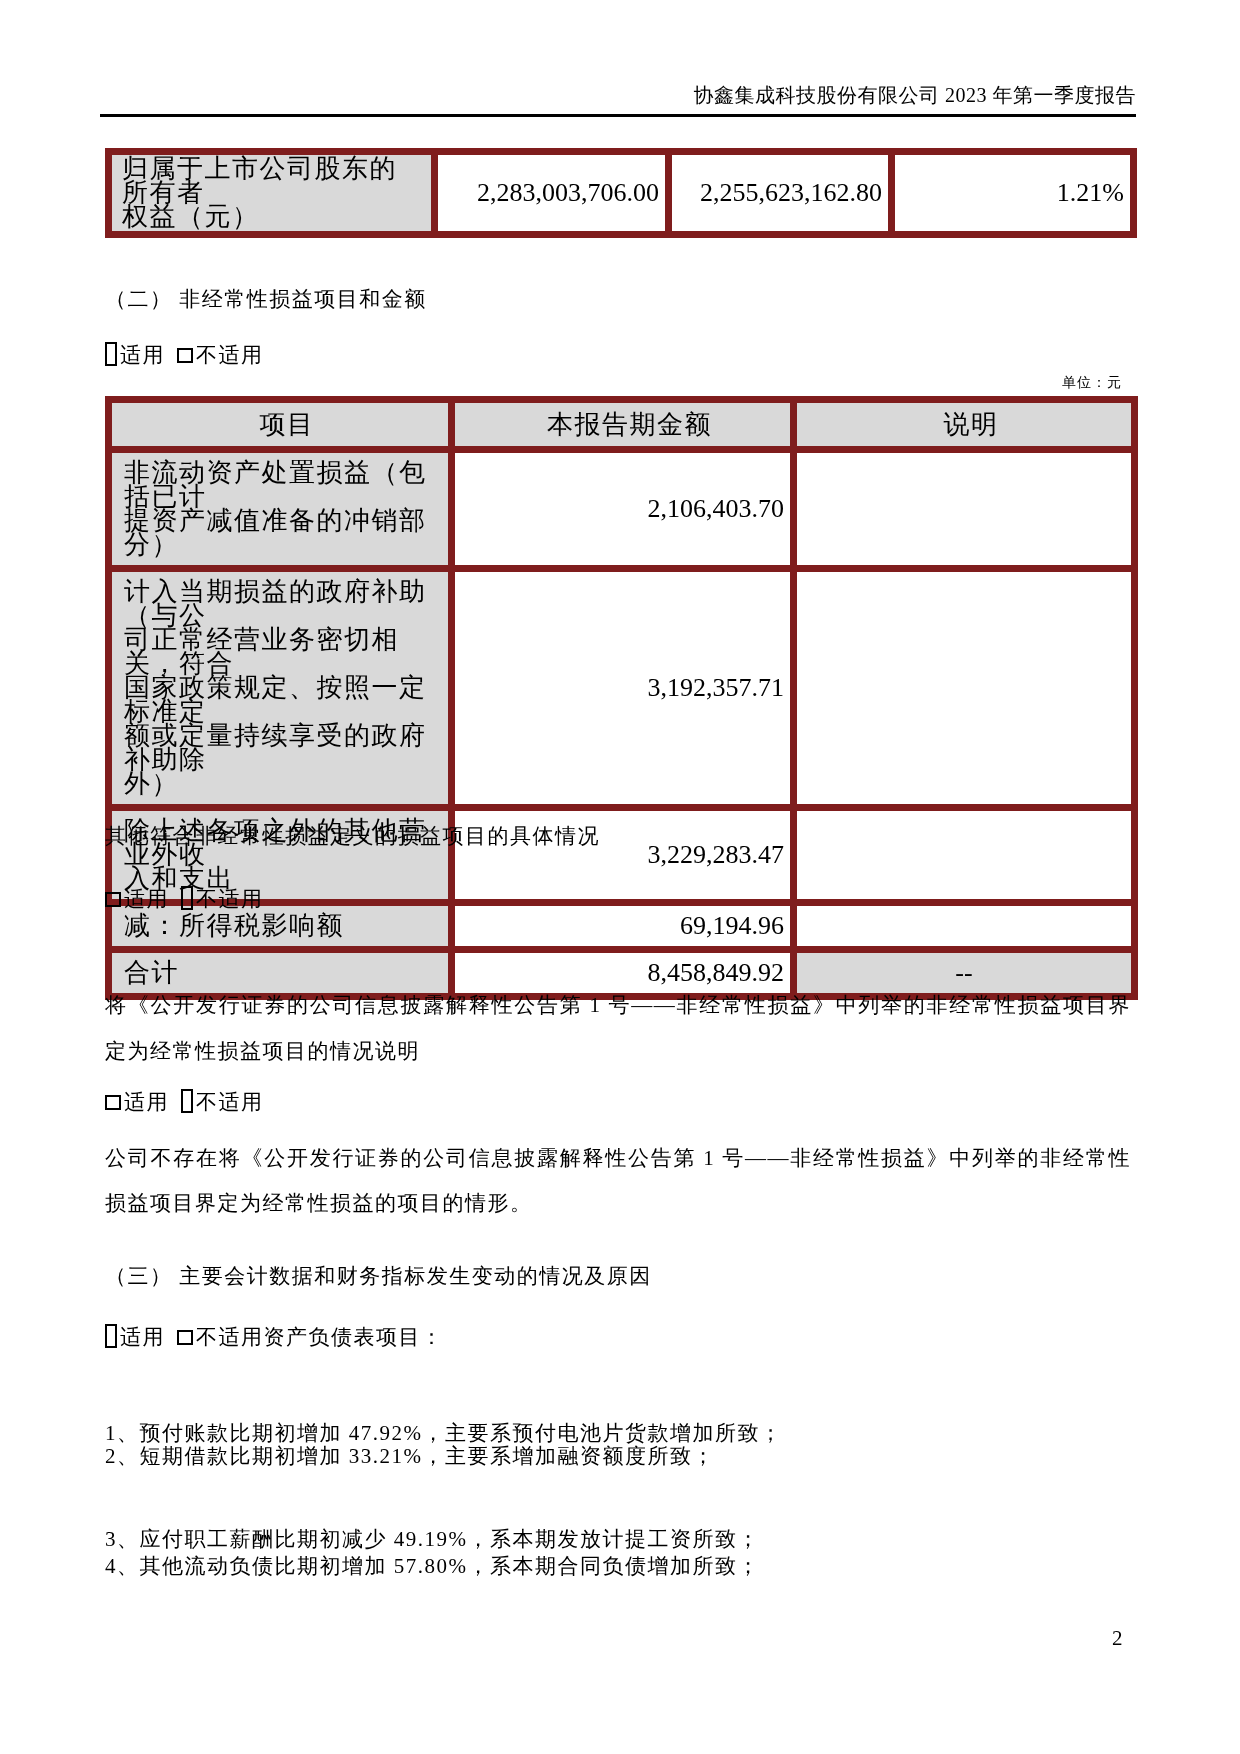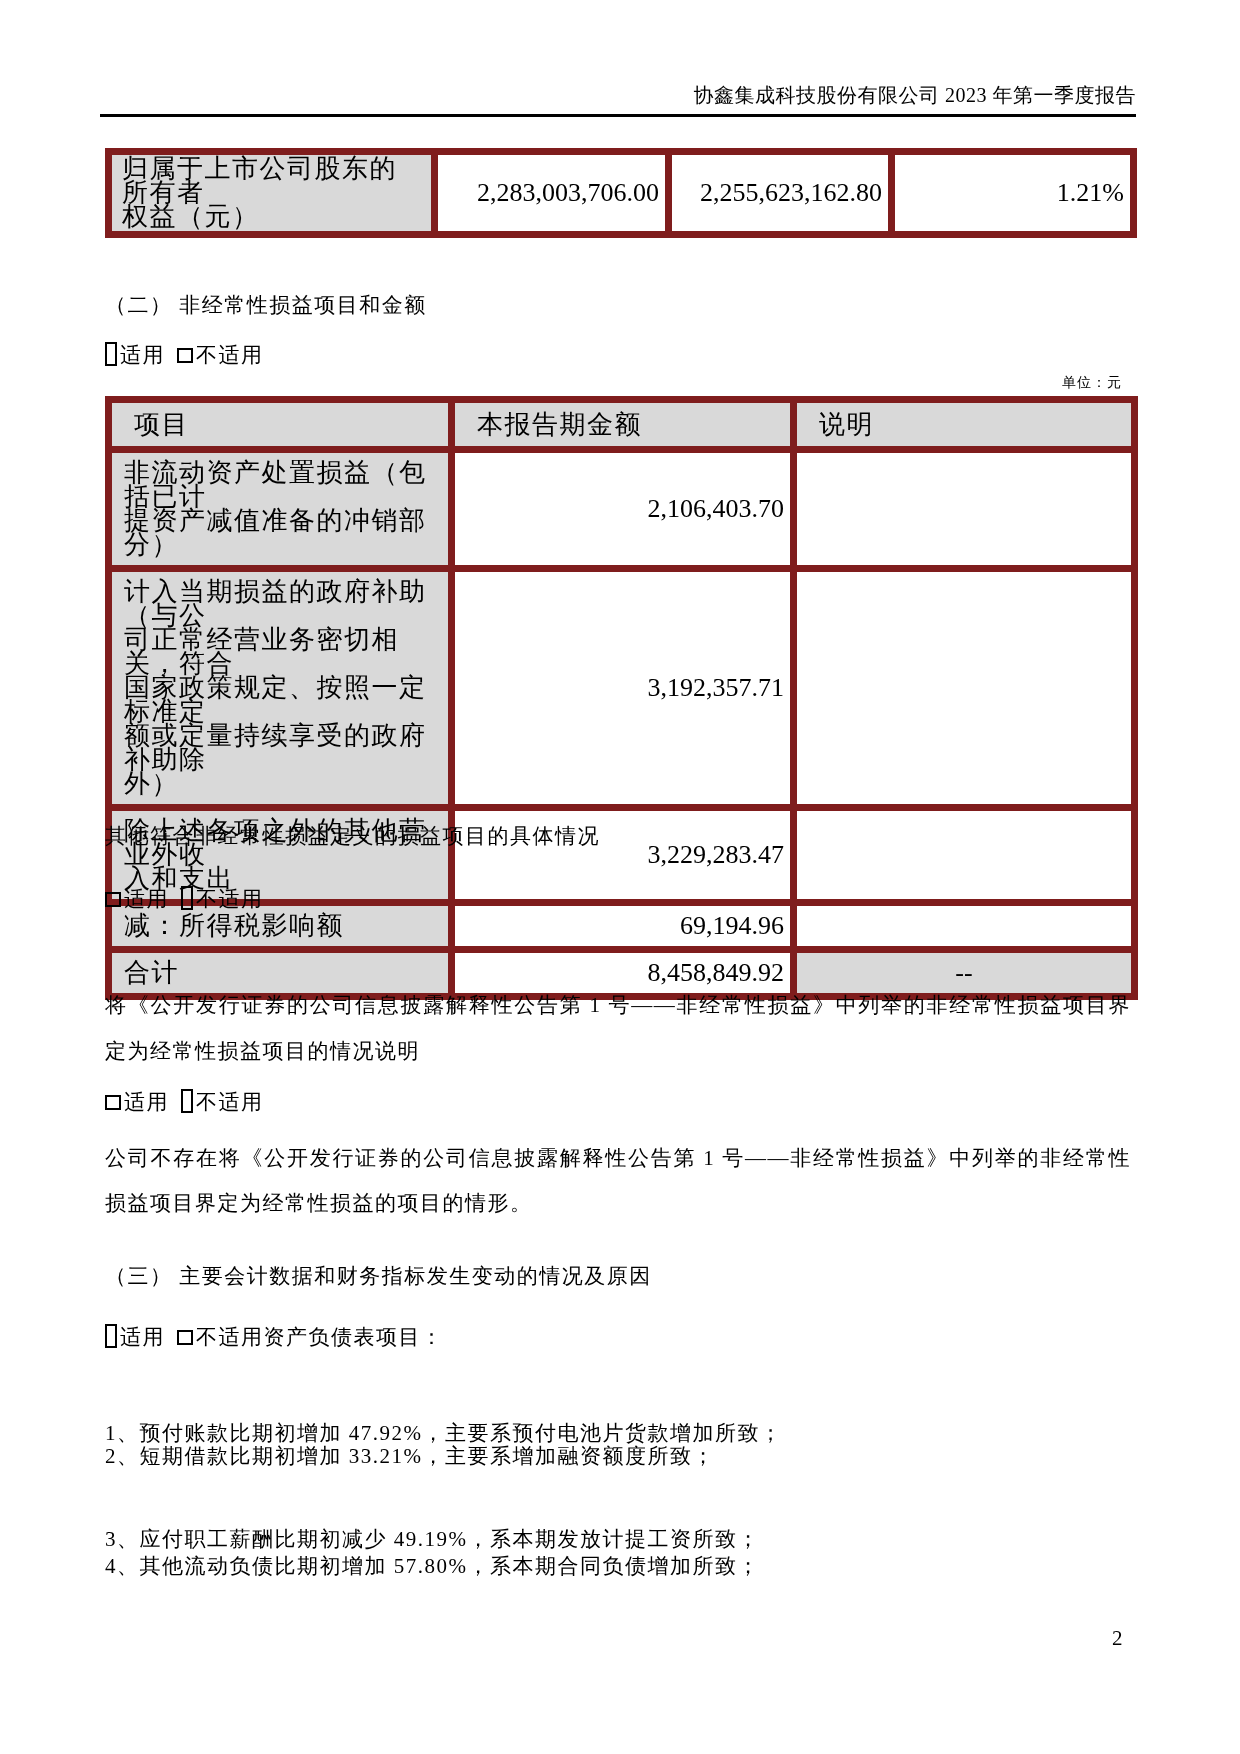--- a/index.html
+++ b/index.html
@@ -19,21 +19,21 @@
   .shaded { background:var(--shade,#d9d9d9); }
 
   
   .t1 { top:148px; }
   .t1 td { height:54px; }
   .t1 .lab { padding:2px 8px 2px 10px; letter-spacing:1.5px; line-height:24px; }
   .num { text-align:right; padding-right:6px; letter-spacing:0; }
 
   
   .t2 { top:396px; }
-  .t2 th { text-align:left; padding:4px 8px 4px 22px; letter-spacing:1.5px;font-family:Liberation Mono, monospace; }
+  .t2 th { text-align:center; padding:4px 8px 4px 22px; letter-spacing:1.5px;font-family:Liberation Mono, monospace; }
   .t2 thead th { border-bottom-width:4px; }
   .t2 .c1 { padding:8px 8px 8px 12px; letter-spacing:1.5px; line-height:24px; }
   .t2 .c3 { text-align:center; letter-spacing:0; }
 
   .line {
     position:absolute; left:105px; width:1026px;
     font-size:21px; letter-spacing:1.5px; line-height:26px; white-space:nowrap;
   }
   .just { white-space:normal; text-align:justify; text-align-last:justify; }
 
@@ -66,21 +66,21 @@
         <div>归属于上市公司股东的所有者</div>
         <div>权益（元）</div>
       </td>
       <td class="num">2,283,003,706.00</td>
       <td class="num">2,255,623,162.80</td>
       <td class="num">1.21%</td>
     </tr>
   </tbody>
     </table>
 
-  <div class="line" style="top:292px">（二） 非经常性损益项目和金额</div>
+  <div class="line" style="top:286px">（二） 非经常性损益项目和金额</div>
   <div class="line" style="top:342px"><span class="cb cb-tall"></span><span>适用</span><span class="cb cb-square" style="margin-left: 12px;"></span><span>不适用</span></div>
   <div class="unit">单位：元</div>
 
   <table class="t2">
     <colgroup>
         <col style="width:343px">
         <col style="width:342px">
         <col style="width:341px">
       </colgroup>
     <thead>

